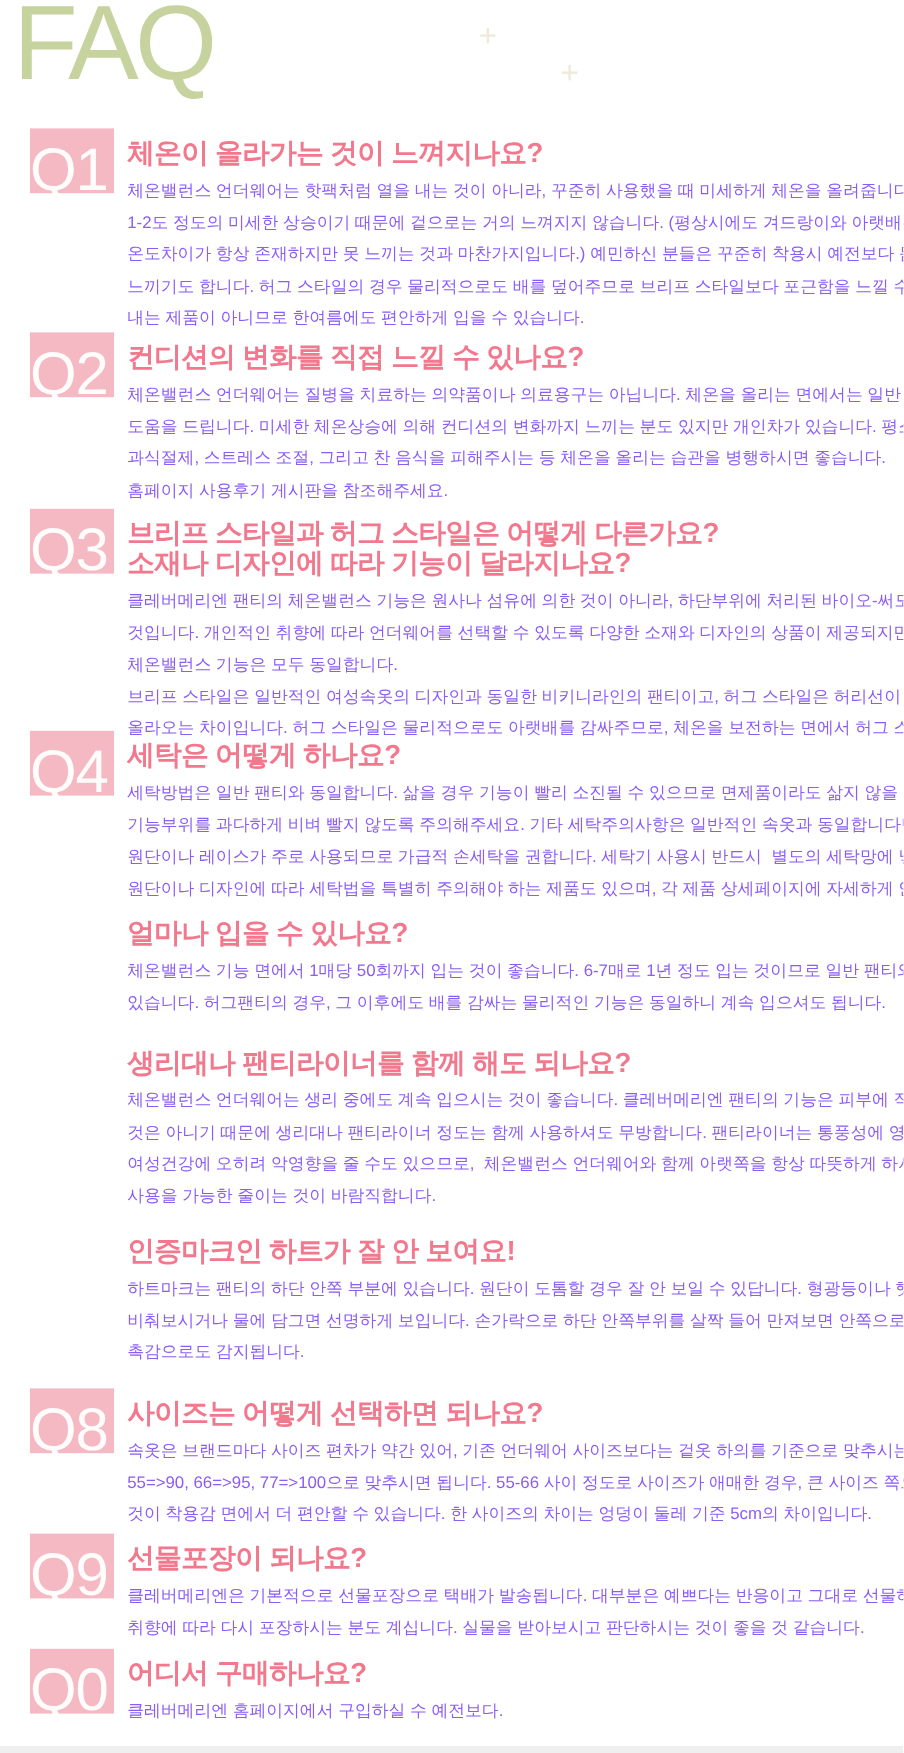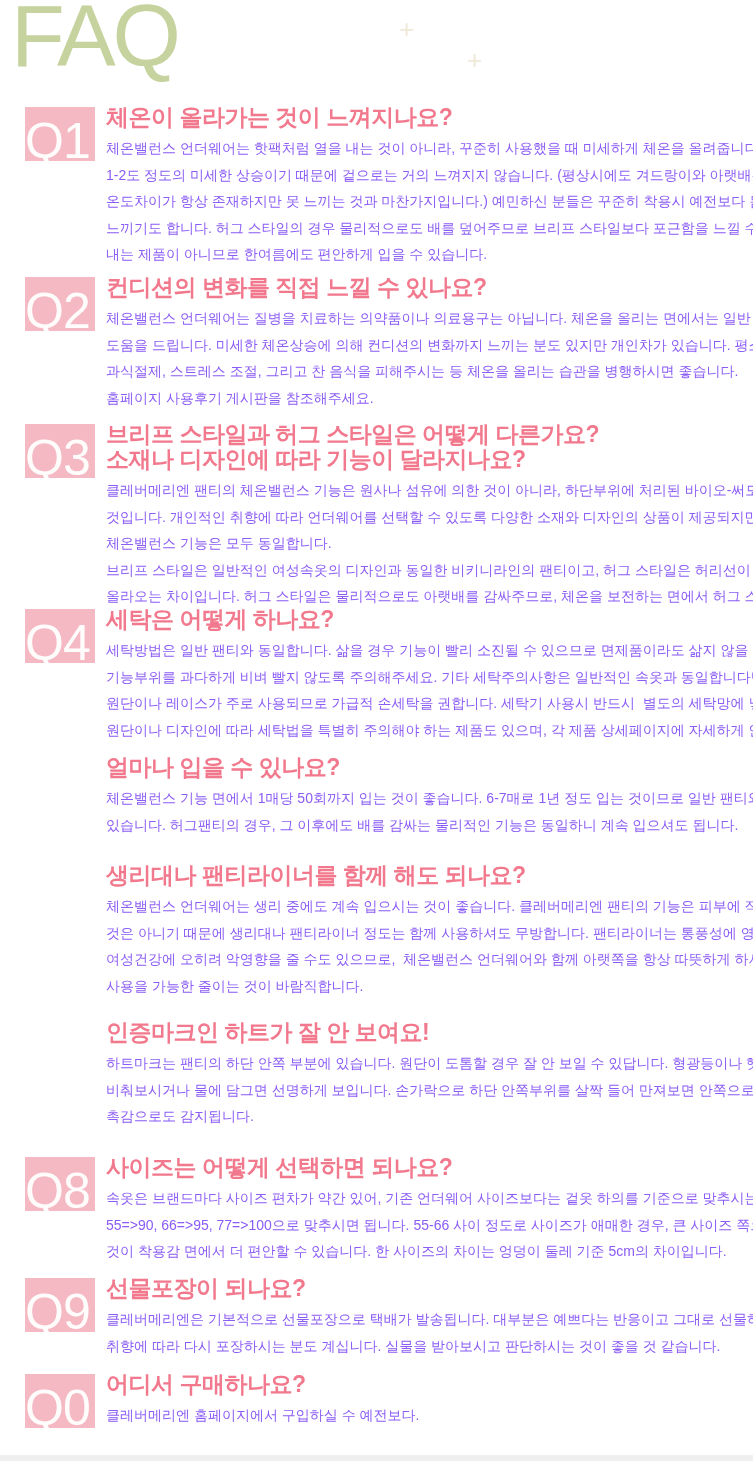--- a/index.html
+++ b/index.html
@@ -45,20 +45,21 @@
     background:#f5b9c3;
     color:rgba(255,255,255,0.95);
     font-size:50px;
     font-weight:100;
     line-height:68px;
     letter-spacing:-1px;
   }
   .content{
     margin-left:106px;
     padding-right:20px;
+    margin-top:10px;
   }
   .question{
     margin:0;
     font-size:23px;
     line-height:25px;
     font-weight:700;
     letter-spacing:-0.5px;
     color:#f2798d;
     white-space:pre-line;
   }

